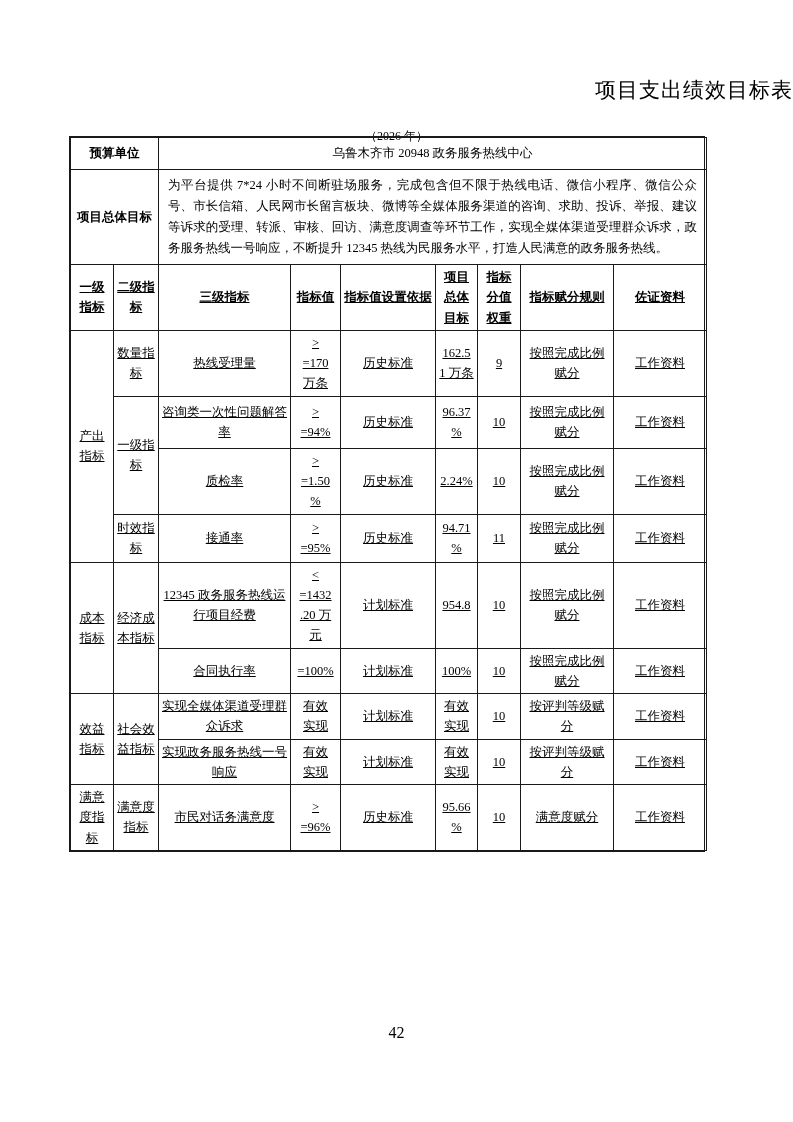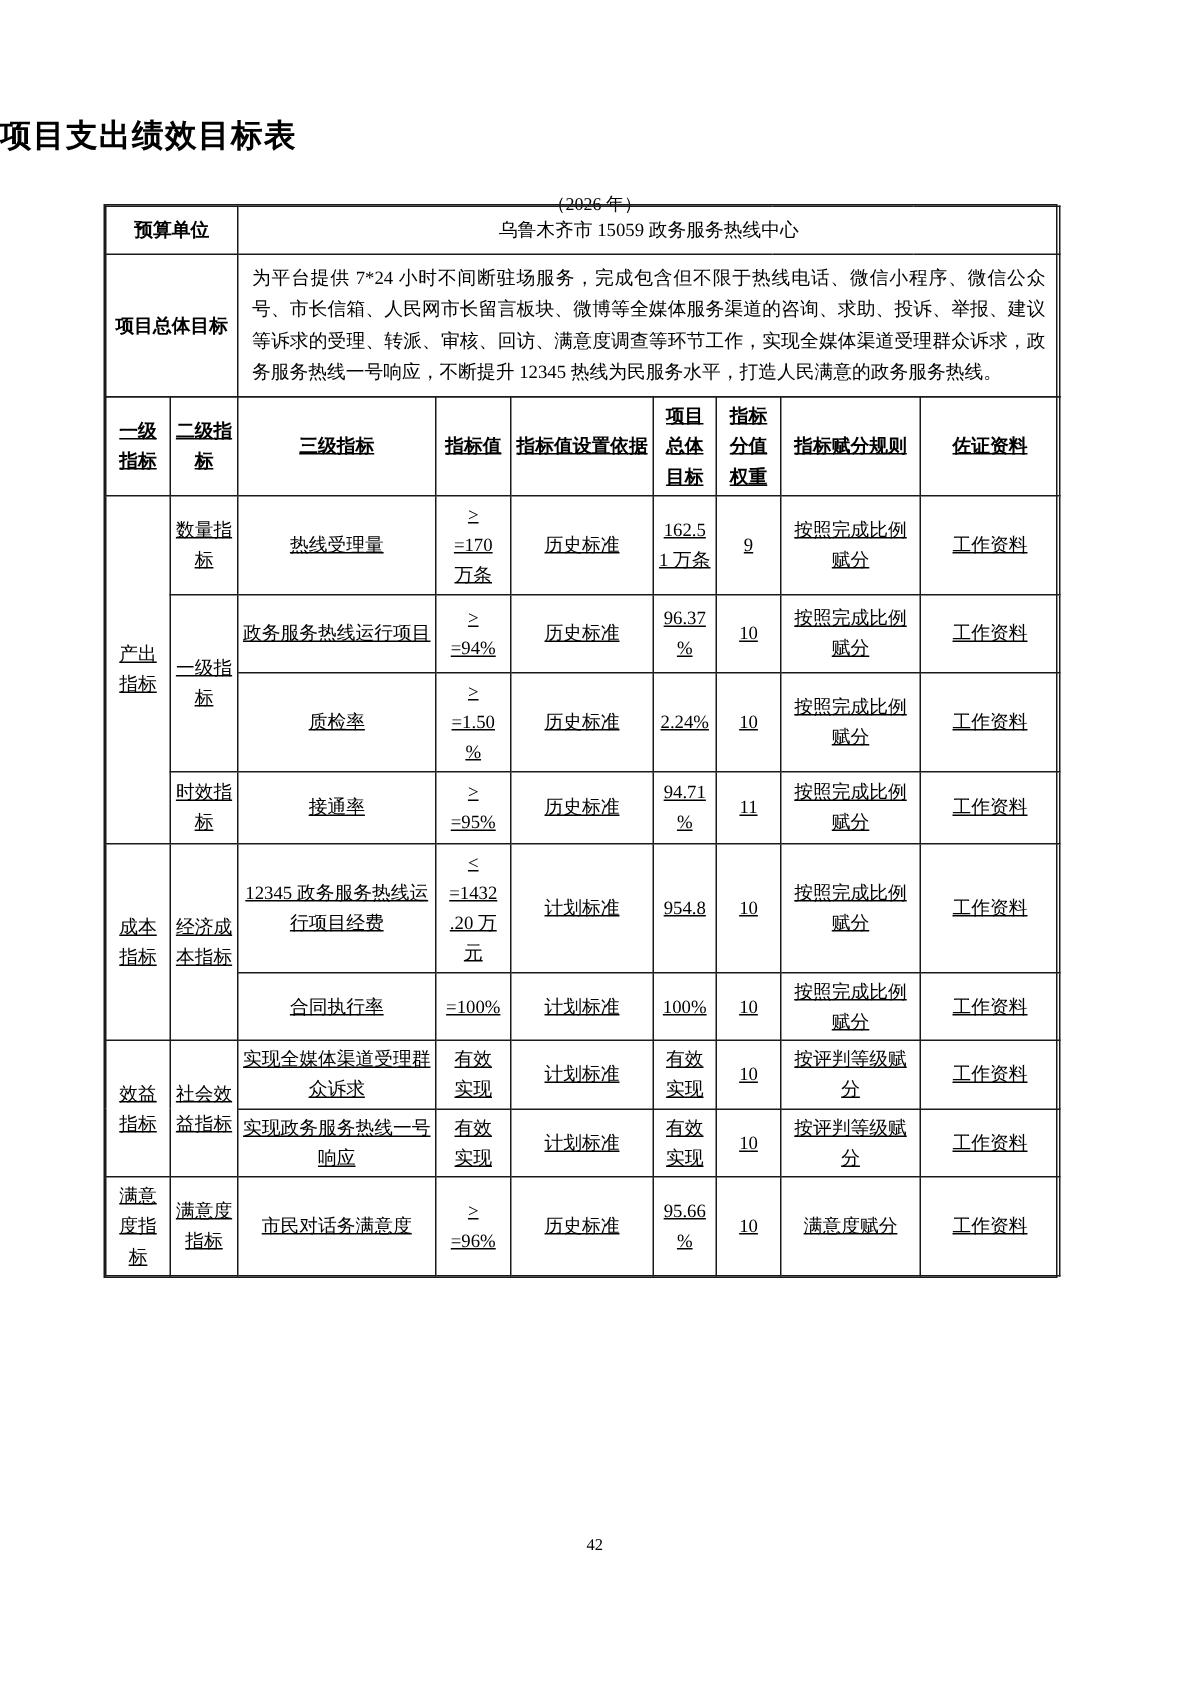--- a/index.html
+++ b/index.html
@@ -4,37 +4,37 @@
 <style>
   * { margin:0; padding:0; box-sizing:border-box; }
   html,body { background:#ffffff; }
   body {
     width:793px; height:1122px; position:relative;
     font-family:"Liberation Serif","DejaVu Serif",serif;
     color:#000;
   }
   .page { position:absolute; inset:0; background:#fff; }
   .doc-title {
-    text-align:left; padding-top:76px;
-    font-size:21px; font-weight:bold; letter-spacing:1px;
+    text-align:right; padding-top:76px;
+    font-size:21px; font-weight:normal; letter-spacing:1px;
     font-family:"Liberation Sans","DejaVu Sans",sans-serif;
   }
   .doc-subtitle { text-align:center; font-size:12px; margin-top:24px; }
   .tables-wrap { position:absolute; left:69px; top:136px; width:636px; border:1px solid #1a1a1a; }
   table { border-collapse:collapse; width:100%; table-layout:fixed; }
   #indicator-table { margin-top:-1px;text-decoration:underline; }
   td, th {
     border:1px solid #1a1a1a; text-align:center; vertical-align:middle;
     font-size:12.5px; line-height:1.62; padding:2px 3px;
     white-space:pre-line; word-break:break-all;
   }
   th { font-weight:bold;text-align:center; }
   td { font-weight:normal; }
   .goal-cell { text-align:justify; padding:5px 9px; line-height:1.68; }
-  .page-number { position:absolute; top:1024px; left:0; width:100%; text-align:center; font-size:11px; }
+  .page-number { position:absolute; top:1024px; left:0; width:100%; text-align:center; font-size:16px; }
 </style>
 </head>
 <body>
 
 <div class="page">
 
   <div class="doc-title">项目支出绩效目标表</div>
   <div class="doc-subtitle">（2026 年）</div>
 
   <div class="tables-wrap">
@@ -45,21 +45,21 @@
           <col style="width:93px">
           <col style="width:90px">
         <col style="width:90px">
           <col style="width:83px">
           <col style="width:94px">
           <col style="width:98px">
       </colgroup>
       <tbody>
           <tr style="height:32px">
         <th>预算单位</th>
-        <td colspan="6">乌鲁木齐市 15059 政务服务热线中心</td>
+        <td colspan="6">乌鲁木齐市 20948 政务服务热线中心</td>
       </tr>
       <tr style="height:84px">
         <th>项目总体目标</th>
         <td colspan="6" class="goal-cell">为平台提供 7*24 小时不间断驻场服务，完成包含但不限于热线电话、微信小程序、微信公众号、市长信箱、人民网市长留言板块、微博等全媒体服务渠道的咨询、求助、投诉、举报、建议等诉求的受理、转派、审核、回访、满意度调查等环节工作，实现全媒体渠道受理群众诉求，政务服务热线一号响应，不断提升 12345 热线为民服务水平，打造人民满意的政务服务热线。</td>
       </tr>
     </tbody>
       </table>
 
     <table id="indicator-table">
       <colgroup>
@@ -94,21 +94,21 @@
 万条</td>
         <td>历史标准</td>
         <td>162.5
 1 万条</td>
         <td>9</td>
         <td>按照完成比例赋分</td>
         <td>工作资料</td>
       </tr>
       <tr style="height:52px">
         <td rowspan="2">一级指标</td>
-        <td>政务服务热线运行项目</td>
+        <td>咨询类一次性问题解答率</td>
         <td>&gt;
 =94%</td>
         <td>历史标准</td>
         <td>96.37
 %</td>
         <td>10</td>
         <td>按照完成比例赋分</td>
         <td>工作资料</td>
       </tr>
       <tr style="height:56px">

